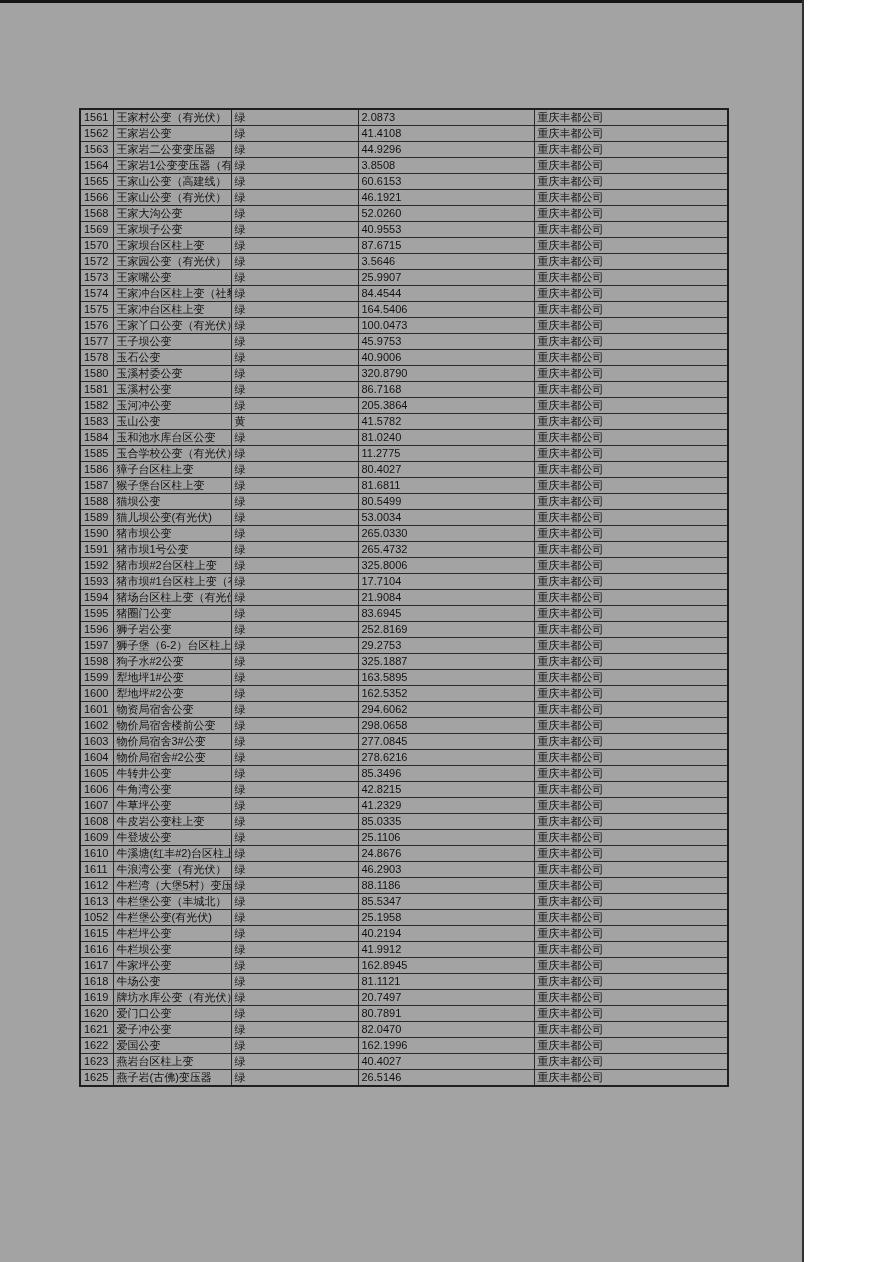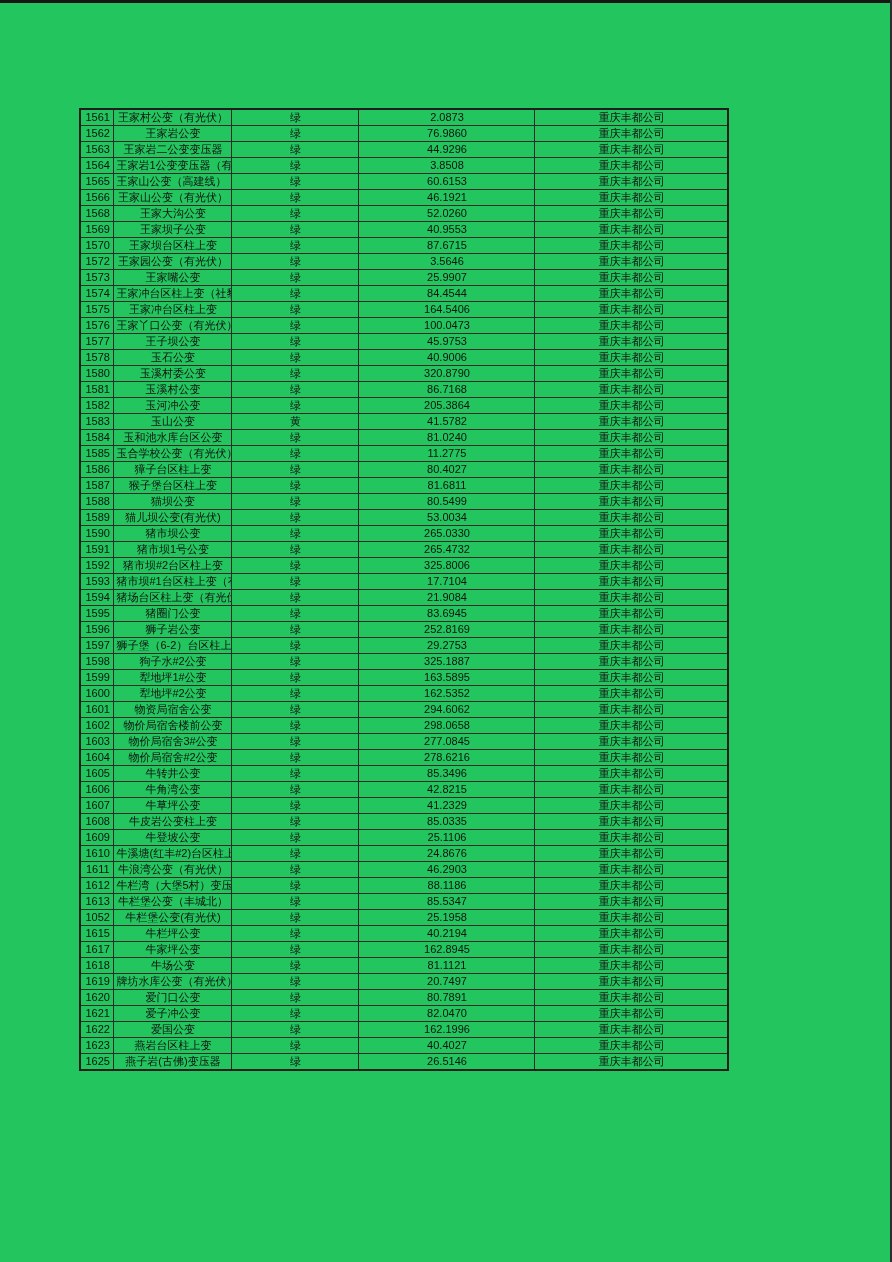--- a/index.html
+++ b/index.html
@@ -2,26 +2,25 @@
 <html><head>
 <meta charset="utf-8">
 <style>
   html, body {
     margin: 0;
     padding: 0;
     background: #ffffff;
   }
   .page {
     position: relative;
-    width: 892px;
+    width: 804px;
     height: 1262px;
-    background: #22c55e;
+    background: #a3a3a3;
     overflow: hidden;
     font-family: "Liberation Sans", "DejaVu Sans", sans-serif;
-    text-align: center;
   }
   .top-edge {
     position: absolute;
     top: 0; left: 0;
     width: 892px; height: 3px;
     background: #161616;
   }
   .right-edge {
     position: absolute;
     top: 0; right: 0;
@@ -79,21 +78,21 @@
       <td class="cell-name">王家村公变（有光伏）</td>
       <td class="cell-status">绿</td>
       <td class="cell-value">2.0873</td>
       <td class="cell-company">重庆丰都公司</td>
     </tr>
 
     <tr>
       <td class="cell-no">1562</td>
       <td class="cell-name">王家岩公变</td>
       <td class="cell-status">绿</td>
-      <td class="cell-value">76.9860</td>
+      <td class="cell-value">41.4108</td>
       <td class="cell-company">重庆丰都公司</td>
     </tr>
 
     <tr>
       <td class="cell-no">1563</td>
       <td class="cell-name">王家岩二公变变压器</td>
       <td class="cell-status">绿</td>
       <td class="cell-value">44.9296</td>
       <td class="cell-company">重庆丰都公司</td>
     </tr>
@@ -486,20 +485,27 @@
     </tr>
 
     <tr>
       <td class="cell-no">1615</td>
       <td class="cell-name">牛栏坪公变</td>
       <td class="cell-status">绿</td>
       <td class="cell-value">40.2194</td>
       <td class="cell-company">重庆丰都公司</td>
     </tr>
 
+    <tr>
+      <td class="cell-no">1616</td>
+      <td class="cell-name">牛栏坝公变</td>
+      <td class="cell-status">绿</td>
+      <td class="cell-value">41.9912</td>
+      <td class="cell-company">重庆丰都公司</td>
+    </tr>
 
     <tr>
       <td class="cell-no">1617</td>
       <td class="cell-name">牛家坪公变</td>
       <td class="cell-status">绿</td>
       <td class="cell-value">162.8945</td>
       <td class="cell-company">重庆丰都公司</td>
     </tr>
 
     <tr>

